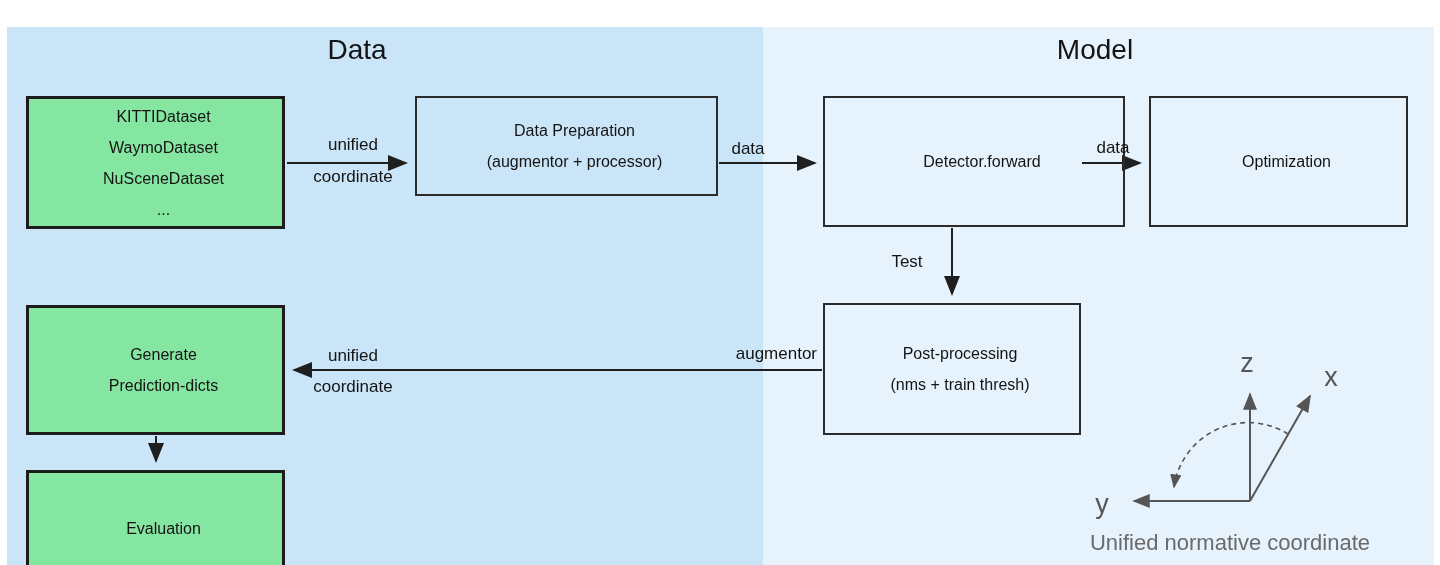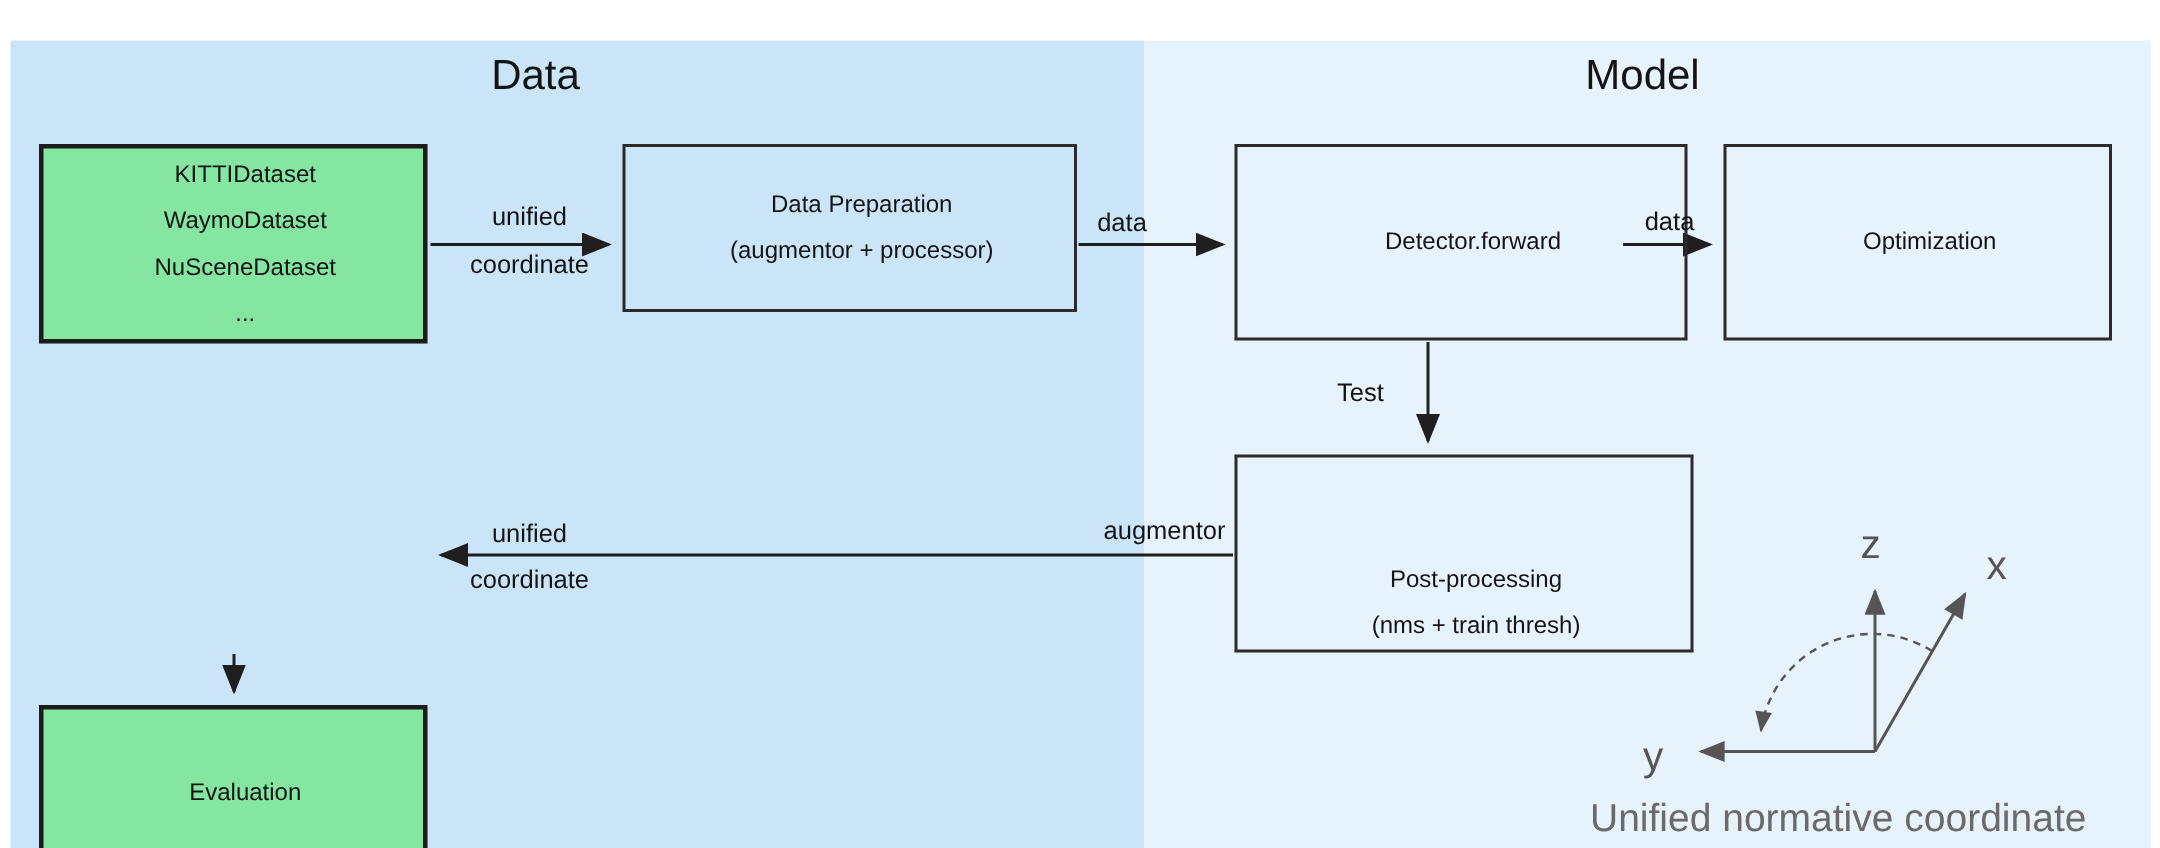--- a/index.html
+++ b/index.html
@@ -32,24 +32,24 @@
   .title-data{left:257px;}
   .title-model{left:995px;}
   .box{
     position:absolute;box-sizing:border-box;
     display:flex;flex-direction:column;align-items:center;justify-content:center;
     text-align:center;font-size:16px;line-height:31px;color:var(--text-color);padding-left:16px;
   }
   .box-light{border:2px solid var(--box-border);background:transparent;}
   .box-green{border:3px solid var(--green-box-border);background:var(--green-box-fill);}
   .box-datasets{left:26px;top:76px;width:259px;height:133px;}
-  .box-dataprep{left:415px;top:76px;width:303px;height:112px;text-align:center;}
+  .box-dataprep{left:415px;top:76px;width:303px;height:100px;text-align:center;}
   .box-detector{left:823px;top:76px;width:302px;height:131px;}
   .box-optimization{left:1149px;top:76px;width:259px;height:131px;}
-  .box-postproc{left:823px;top:283px;width:306px;height:132px;justify-content:flex-end;}
+  .box-postproc{left:823px;top:283px;width:258px;height:132px;}
   .box-generate{left:26px;top:285px;width:259px;height:130px;}
   .box-evaluation{left:26px;top:450px;width:259px;height:117px;}
   .flow-label{
     position:absolute;font-size:17px;line-height:32px;text-align:center;
     color:var(--text-color);white-space:nowrap;
   }
   .lbl-unified-top{left:293px;top:109px;width:120px;line-height:32px;}
   .lbl-data{left:718px;top:113px;width:60px;}
   .lbl-train{left:1083px;top:112px;width:60px;}
   .lbl-test{left:875px;top:226px;width:64px;}
@@ -59,22 +59,22 @@
   .arrow{stroke:var(--arrow-color);stroke-width:2;fill:none;}
   .axis{stroke:var(--axis-color);stroke-width:2;fill:none;}
   .arc{stroke:var(--axis-color);stroke-width:1.6;fill:none;stroke-dasharray:5 4;}
   .ah-black{fill:var(--arrow-color);}
   .ah-gray{fill:var(--axis-color);}
   .axis-label{
     font-family:"Liberation Sans","DejaVu Sans",sans-serif;
     font-size:27px;fill:var(--axis-color);text-anchor:middle;
   }
   .coord-caption{
-    position:absolute;left:1060px;top:510px;width:340px;text-align:left;
-    font-size:26px;color:var(--caption-color);white-space:nowrap;
+    position:absolute;left:1060px;top:510px;width:340px;text-align:center;
+    font-size:22px;color:var(--caption-color);white-space:nowrap;
   }
 </style>
 </head>
 <body>
 
 <div class="canvas">
 
   <div class="region region-data"></div>
   <div class="region region-model"></div>
 
@@ -126,20 +126,24 @@
 
   <div class="box box-light box-optimization">
     <div>Optimization</div>
   </div>
 
   <div class="box box-light box-postproc">
     <div>Post-processing</div>
     <div>(nms + train thresh)</div>
   </div>
 
+  <div class="box box-green box-generate">
+    <div>Generate</div>
+    <div>Prediction-dicts</div>
+  </div>
 
   <div class="box box-green box-evaluation">
     <div>Evaluation</div>
   </div>
 
   <div class="flow-label lbl-unified-top">
     <div>unified</div>
     <div>coordinate</div>
   </div>
   <div class="flow-label lbl-data">data</div>

